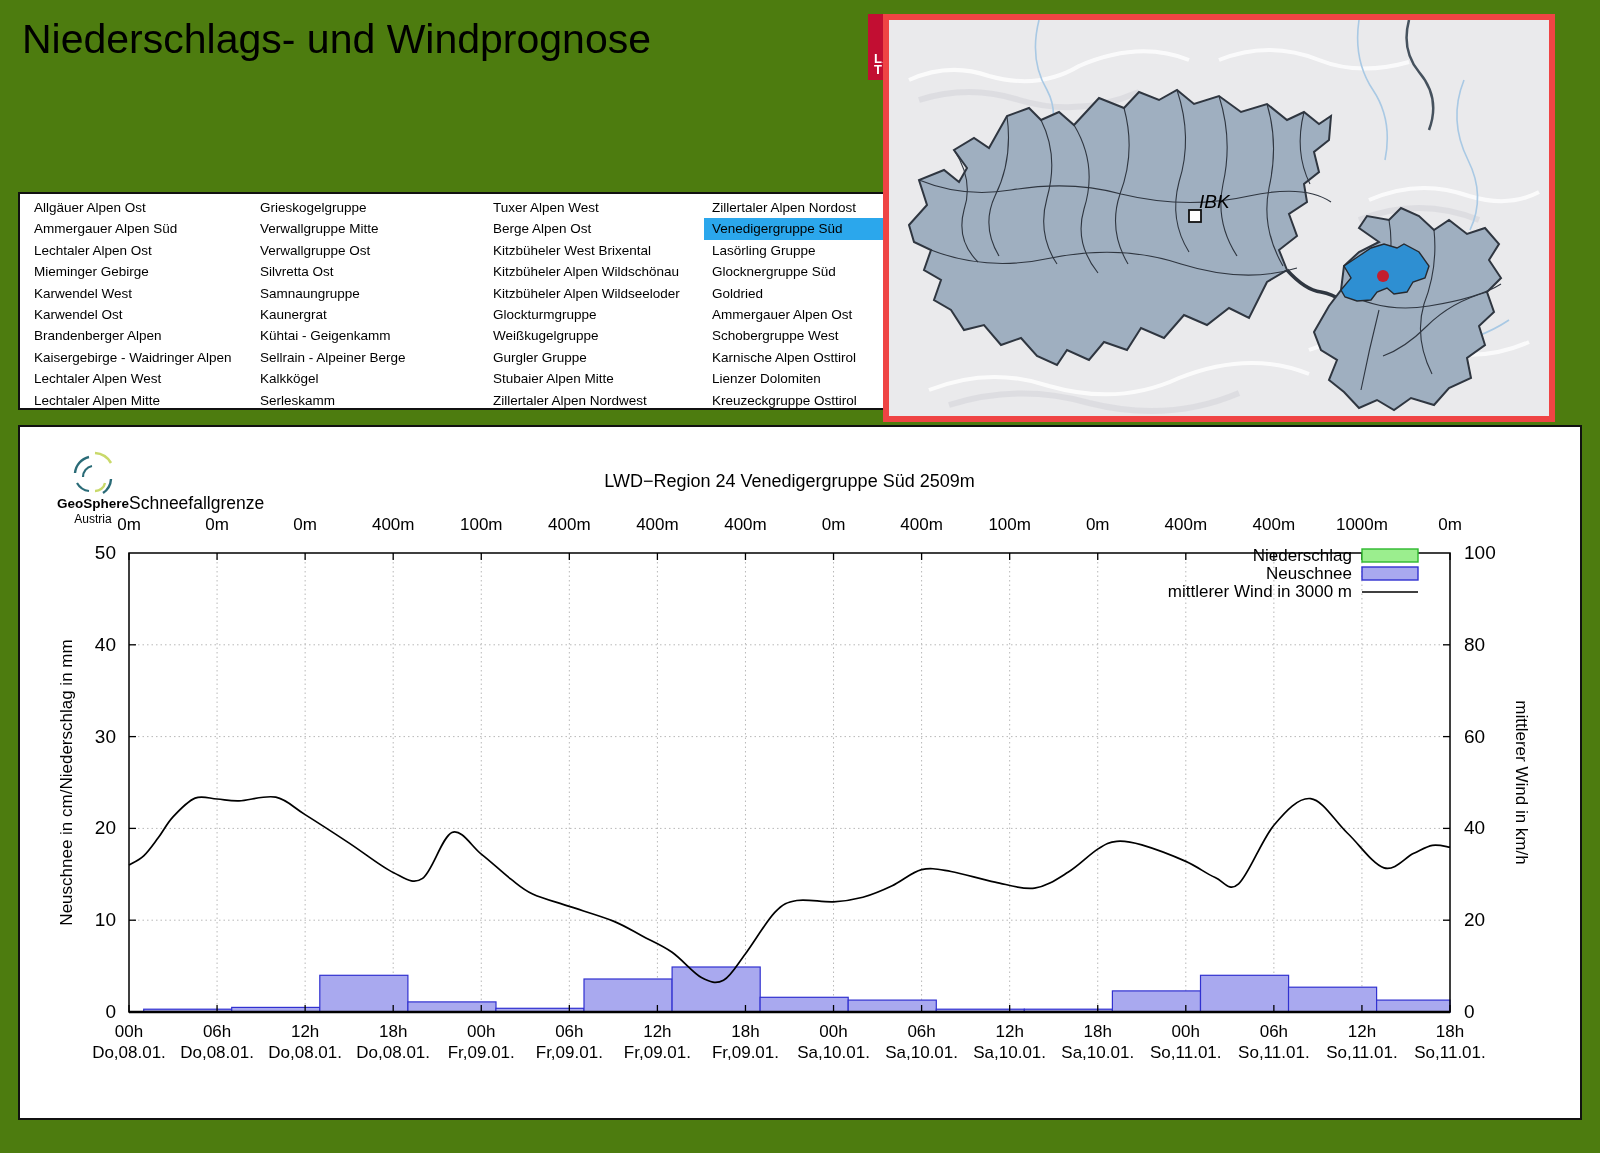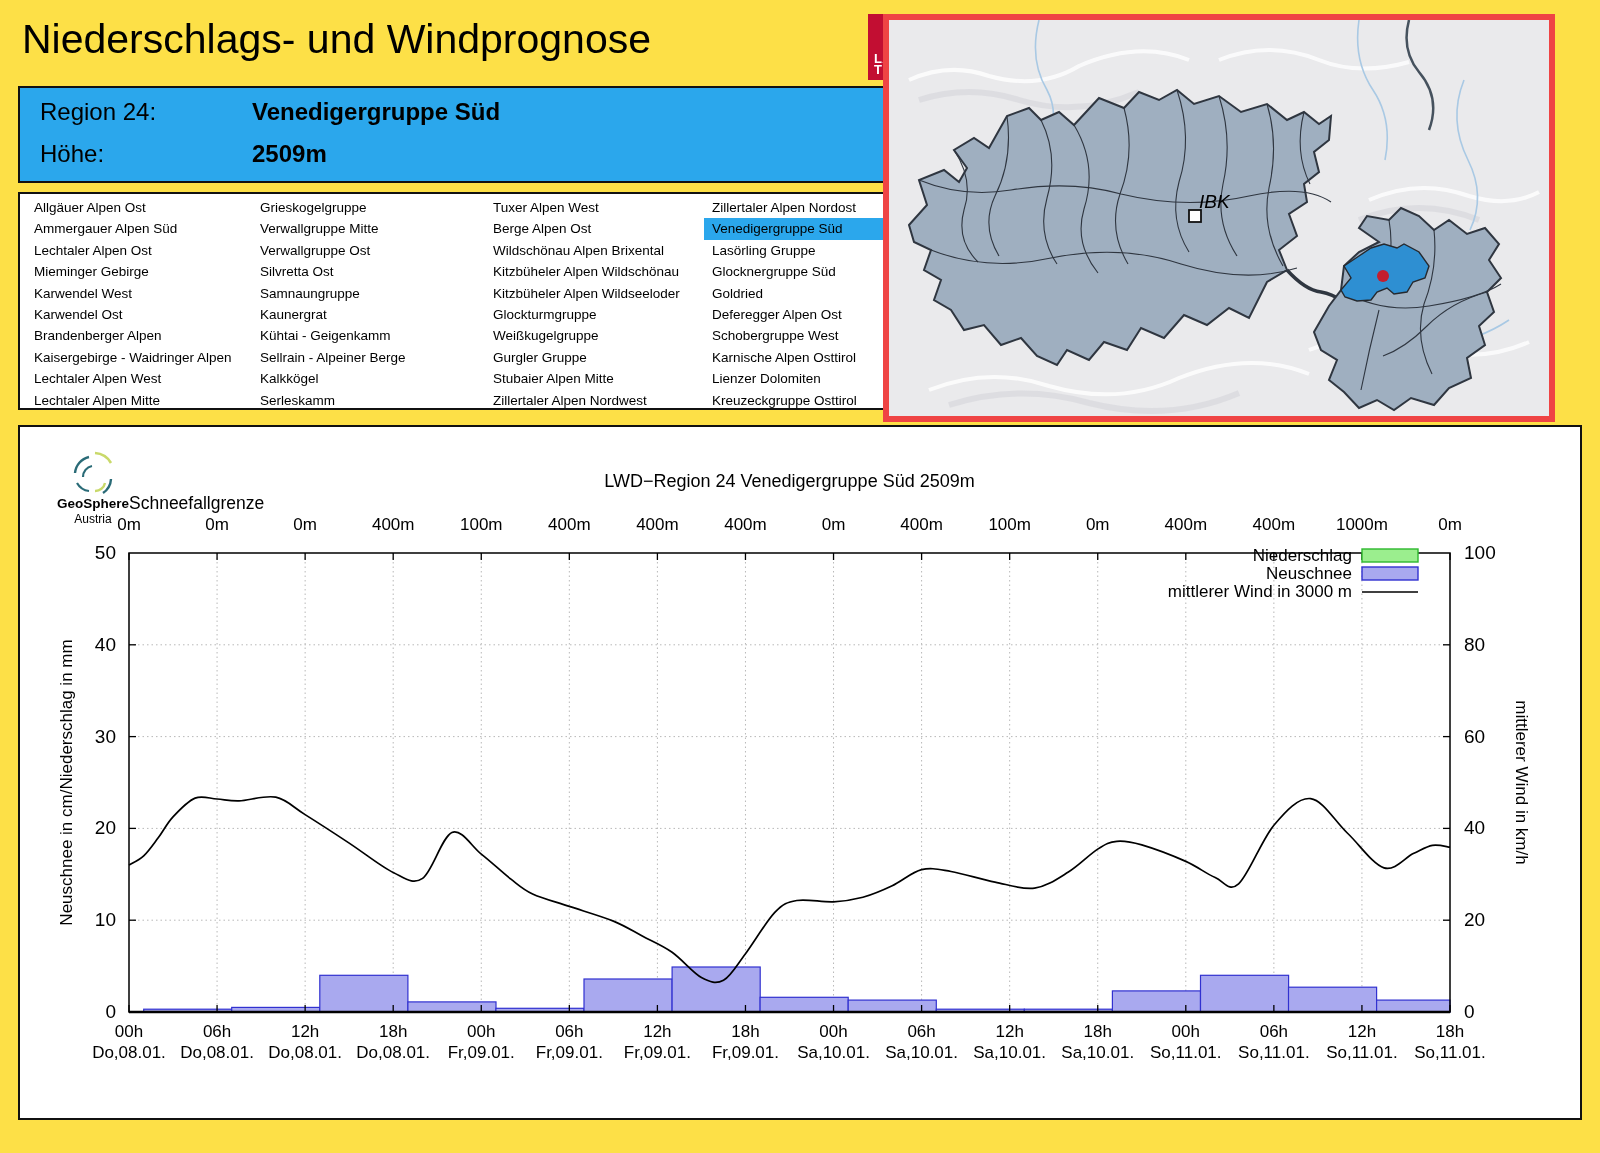--- a/index.html
+++ b/index.html
@@ -1,16 +1,16 @@
 <!DOCTYPE html>
 <html><head>
 <meta charset="utf-8">
 <style>
   html,body{margin:0;padding:0;background:#fff;font-family:"Liberation Sans",sans-serif;color:#000;}
-  #page{position:relative;width:1600px;height:1153px;background:#fde047;overflow:hidden;}
+  #page{position:relative;width:1600px;height:1153px;background:#4d7c0f;overflow:hidden;}
   
   #main-title{position:absolute;left:22px;top:16px;font-size:41px;letter-spacing:0px;}
   #lt-logo{position:absolute;left:868px;top:14px;width:60px;height:66px;background:#c20e32;color:#fff;}
   #lt-logo .flake{position:absolute;left:50%;top:2px;transform:translateX(-50%);font-size:22px;line-height:22px;}
   #lt-logo .lt-text{position:absolute;left:6px;bottom:5px;font-size:13px;line-height:11px;font-weight:bold;letter-spacing:.2px;}
   
   #region-box{position:absolute;left:18px;top:86px;width:906px;height:93px;background:#2ba7ec;border:2px solid #111;}
   .rb-row{position:absolute;left:20px;font-size:24px;}
   .rb-row .lbl{display:inline-block;width:212px;}
   .rb-row .val{font-weight:bold;}
@@ -33,28 +33,20 @@
 <div id="page">
 
   <div id="main-title">Niederschlags- und Windprognose</div>
   <div id="lt-logo">
     <span class="flake">❅</span>
     <span class="lt-text">
       <span>LAND</span><br><span>TIROL</span>
     </span>
   </div>
 
-  <div id="region-box">
-    <div class="rb-row" style="top:10px">
-      <span class="lbl">Region 24:</span><span class="val">Venedigergruppe Süd</span>
-    </div>
-    <div class="rb-row" style="top:52px">
-      <span class="lbl">Höhe:</span><span class="val">2509m</span>
-    </div>
-  </div>
 
   <div id="region-list">
     <ul id="col-1">
         <li>Allgäuer Alpen Ost</li>
         <li>Ammergauer Alpen Süd</li>
         <li>Lechtaler Alpen Ost</li>
         <li>Mieminger Gebirge</li>
         <li>Karwendel West</li>
         <li>Karwendel Ost</li>
         <li>Brandenberger Alpen</li>
@@ -70,36 +62,36 @@
         <li>Samnaungruppe</li>
         <li>Kaunergrat</li>
         <li>Kühtai - Geigenkamm</li>
         <li>Sellrain - Alpeiner Berge</li>
         <li>Kalkkögel</li>
         <li>Serleskamm</li>
       </ul>
     <ul id="col-3">
         <li>Tuxer Alpen West</li>
         <li>Berge Alpen Ost</li>
-        <li>Wildschönau Alpen Brixental</li>
+        <li>Kitzbüheler West Brixental</li>
         <li>Kitzbüheler Alpen Wildschönau</li>
         <li>Kitzbüheler Alpen Wildseeloder</li>
         <li>Glockturmgruppe</li>
         <li>Weißkugelgruppe</li>
         <li>Gurgler Gruppe</li>
         <li>Stubaier Alpen Mitte</li>
         <li>Zillertaler Alpen Nordwest</li>
       </ul>
     <ul id="col-4">
         <li>Zillertaler Alpen Nordost</li>
         <li class="selected">Venedigergruppe Süd</li>
         <li>Lasörling Gruppe</li>
         <li>Glocknergruppe Süd</li>
         <li>Goldried</li>
-        <li>Deferegger Alpen Ost</li>
+        <li>Ammergauer Alpen Ost</li>
         <li>Schobergruppe West</li>
         <li>Karnische Alpen Osttirol</li>
         <li>Lienzer Dolomiten</li>
         <li>Kreuzeckgruppe Osttirol</li>
       </ul>
   </div>
 
   <div id="map-panel">
     <svg width="660" height="396" viewBox="0 0 660 396">
       <rect x="0" y="0" width="660" height="396" fill="#eaeaec"></rect>

